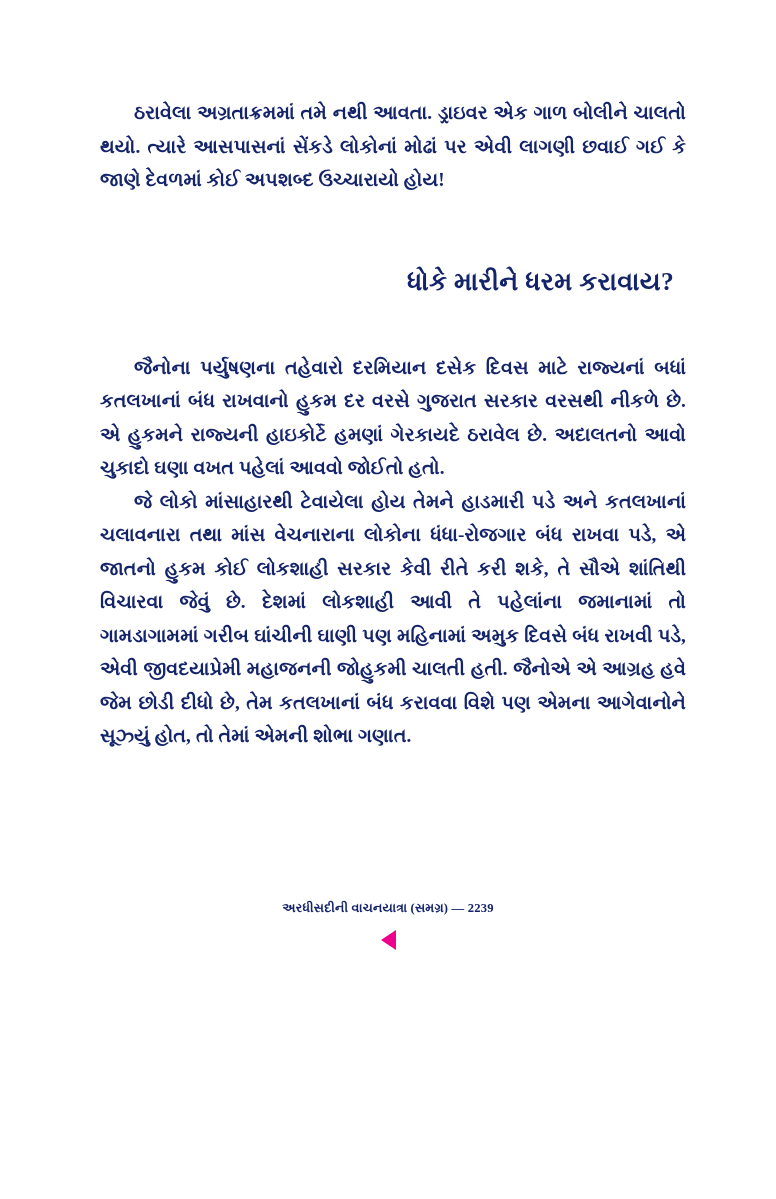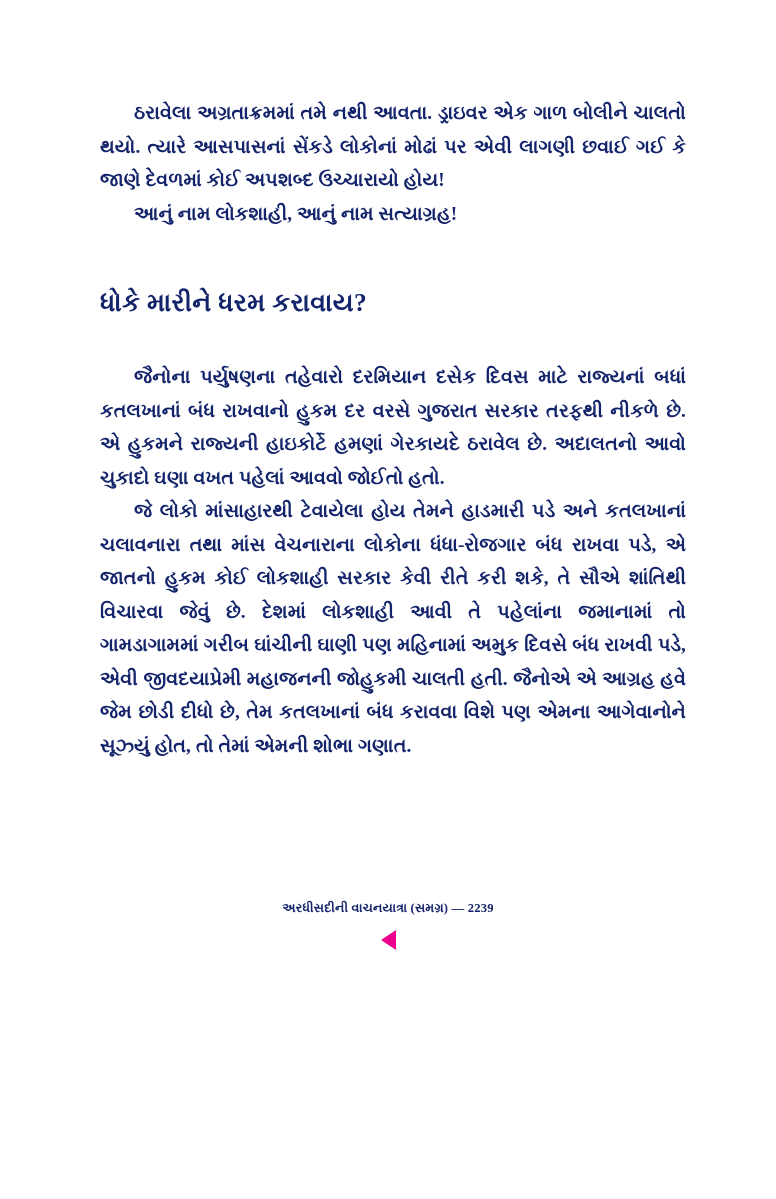--- a/index.html
+++ b/index.html
@@ -32,22 +32,22 @@
   }
   p.para {
     margin: 0;
     text-indent: 34px;
   }
   .heading {
     color: #14246b;
     font-family: "Liberation Serif", serif;
     font-size: 25.5px;
     font-weight: 700;
-    text-align: left;
-    margin: 0;
+    text-align: right;
+    margin: 12px;
     letter-spacing: 0.3px;
   }
   .section-gap-top {
     height: 58px;
   }
   .section-gap-bottom {
     height: 42px;
   }
   .footer {
     position: absolute;
@@ -81,31 +81,30 @@
     cursor: pointer;
   }
 </style>
 </head>
 <body>
 
 <div class="page">
 
   <div class="body-text">
     <p class="para">ઠરાવેલા અગ્રતાક્રમમાં તમે નથી આવતા. ડ્રાઇવર એક ગાળ બોલીને ચાલતો થયો. ત્યારે આસપાસનાં સેંકડે લોકોનાં મોઢાં પર એવી લાગણી છવાઈ ગઈ કે જાણે દેવળમાં કોઈ અપશબ્દ ઉચ્ચારાયો હોય!</p>
-    <p class="para">આનું નામ લોકશાહી, આનું નામ સત્યાગ્રહ!</p>
   </div>
 
   <div class="section-gap-top"></div>
 
   <h2 class="heading">ધોકે મારીને ધરમ કરાવાય?</h2>
 
   <div class="section-gap-bottom"></div>
 
   <div class="body-text">
-    <p class="para">જૈનોના પર્યુષણના તહેવારો દરમિયાન દસેક દિવસ માટે રાજ્યનાં બધાં કતલખાનાં બંધ રાખવાનો હુકમ દર વરસે ગુજરાત સરકાર તરફથી નીકળે છે. એ હુકમને રાજ્યની હાઇકોર્ટે હમણાં ગેરકાયદે ઠરાવેલ છે. અદાલતનો આવો ચુકાદો ઘણા વખત પહેલાં આવવો જોઈતો હતો.</p>
+    <p class="para">જૈનોના પર્યુષણના તહેવારો દરમિયાન દસેક દિવસ માટે રાજ્યનાં બધાં કતલખાનાં બંધ રાખવાનો હુકમ દર વરસે ગુજરાત સરકાર વરસથી નીકળે છે. એ હુકમને રાજ્યની હાઇકોર્ટે હમણાં ગેરકાયદે ઠરાવેલ છે. અદાલતનો આવો ચુકાદો ઘણા વખત પહેલાં આવવો જોઈતો હતો.</p>
     <p class="para">જે લોકો માંસાહારથી ટેવાયેલા હોય તેમને હાડમારી પડે અને કતલખાનાં ચલાવનારા તથા માંસ વેચનારાના લોકોના ધંધા-રોજગાર બંધ રાખવા પડે, એ જાતનો હુકમ કોઈ લોકશાહી સરકાર કેવી રીતે કરી શકે, તે સૌએ શાંતિથી વિચારવા જેવું છે. દેશમાં લોકશાહી આવી તે પહેલાંના જમાનામાં તો ગામડાગામમાં ગરીબ ઘાંચીની ઘાણી પણ મહિનામાં અમુક દિવસે બંધ રાખવી પડે, એવી જીવદયાપ્રેમી મહાજનની જોહુકમી ચાલતી હતી. જૈનોએ એ આગ્રહ હવે જેમ છોડી દીધો છે, તેમ કતલખાનાં બંધ કરાવવા વિશે પણ એમના આગેવાનોને સૂઝ્યું હોત, તો તેમાં એમની શોભા ગણાત.</p>
   </div>
 
   <div class="footer">
     <span class="footer-text">અરધીસદીની વાચનયાત્રા (સમગ્ર) — 2239</span>
   </div>
 
   <div class="nav-arrow-wrap">
     <div class="nav-arrow"></div>
   </div>

